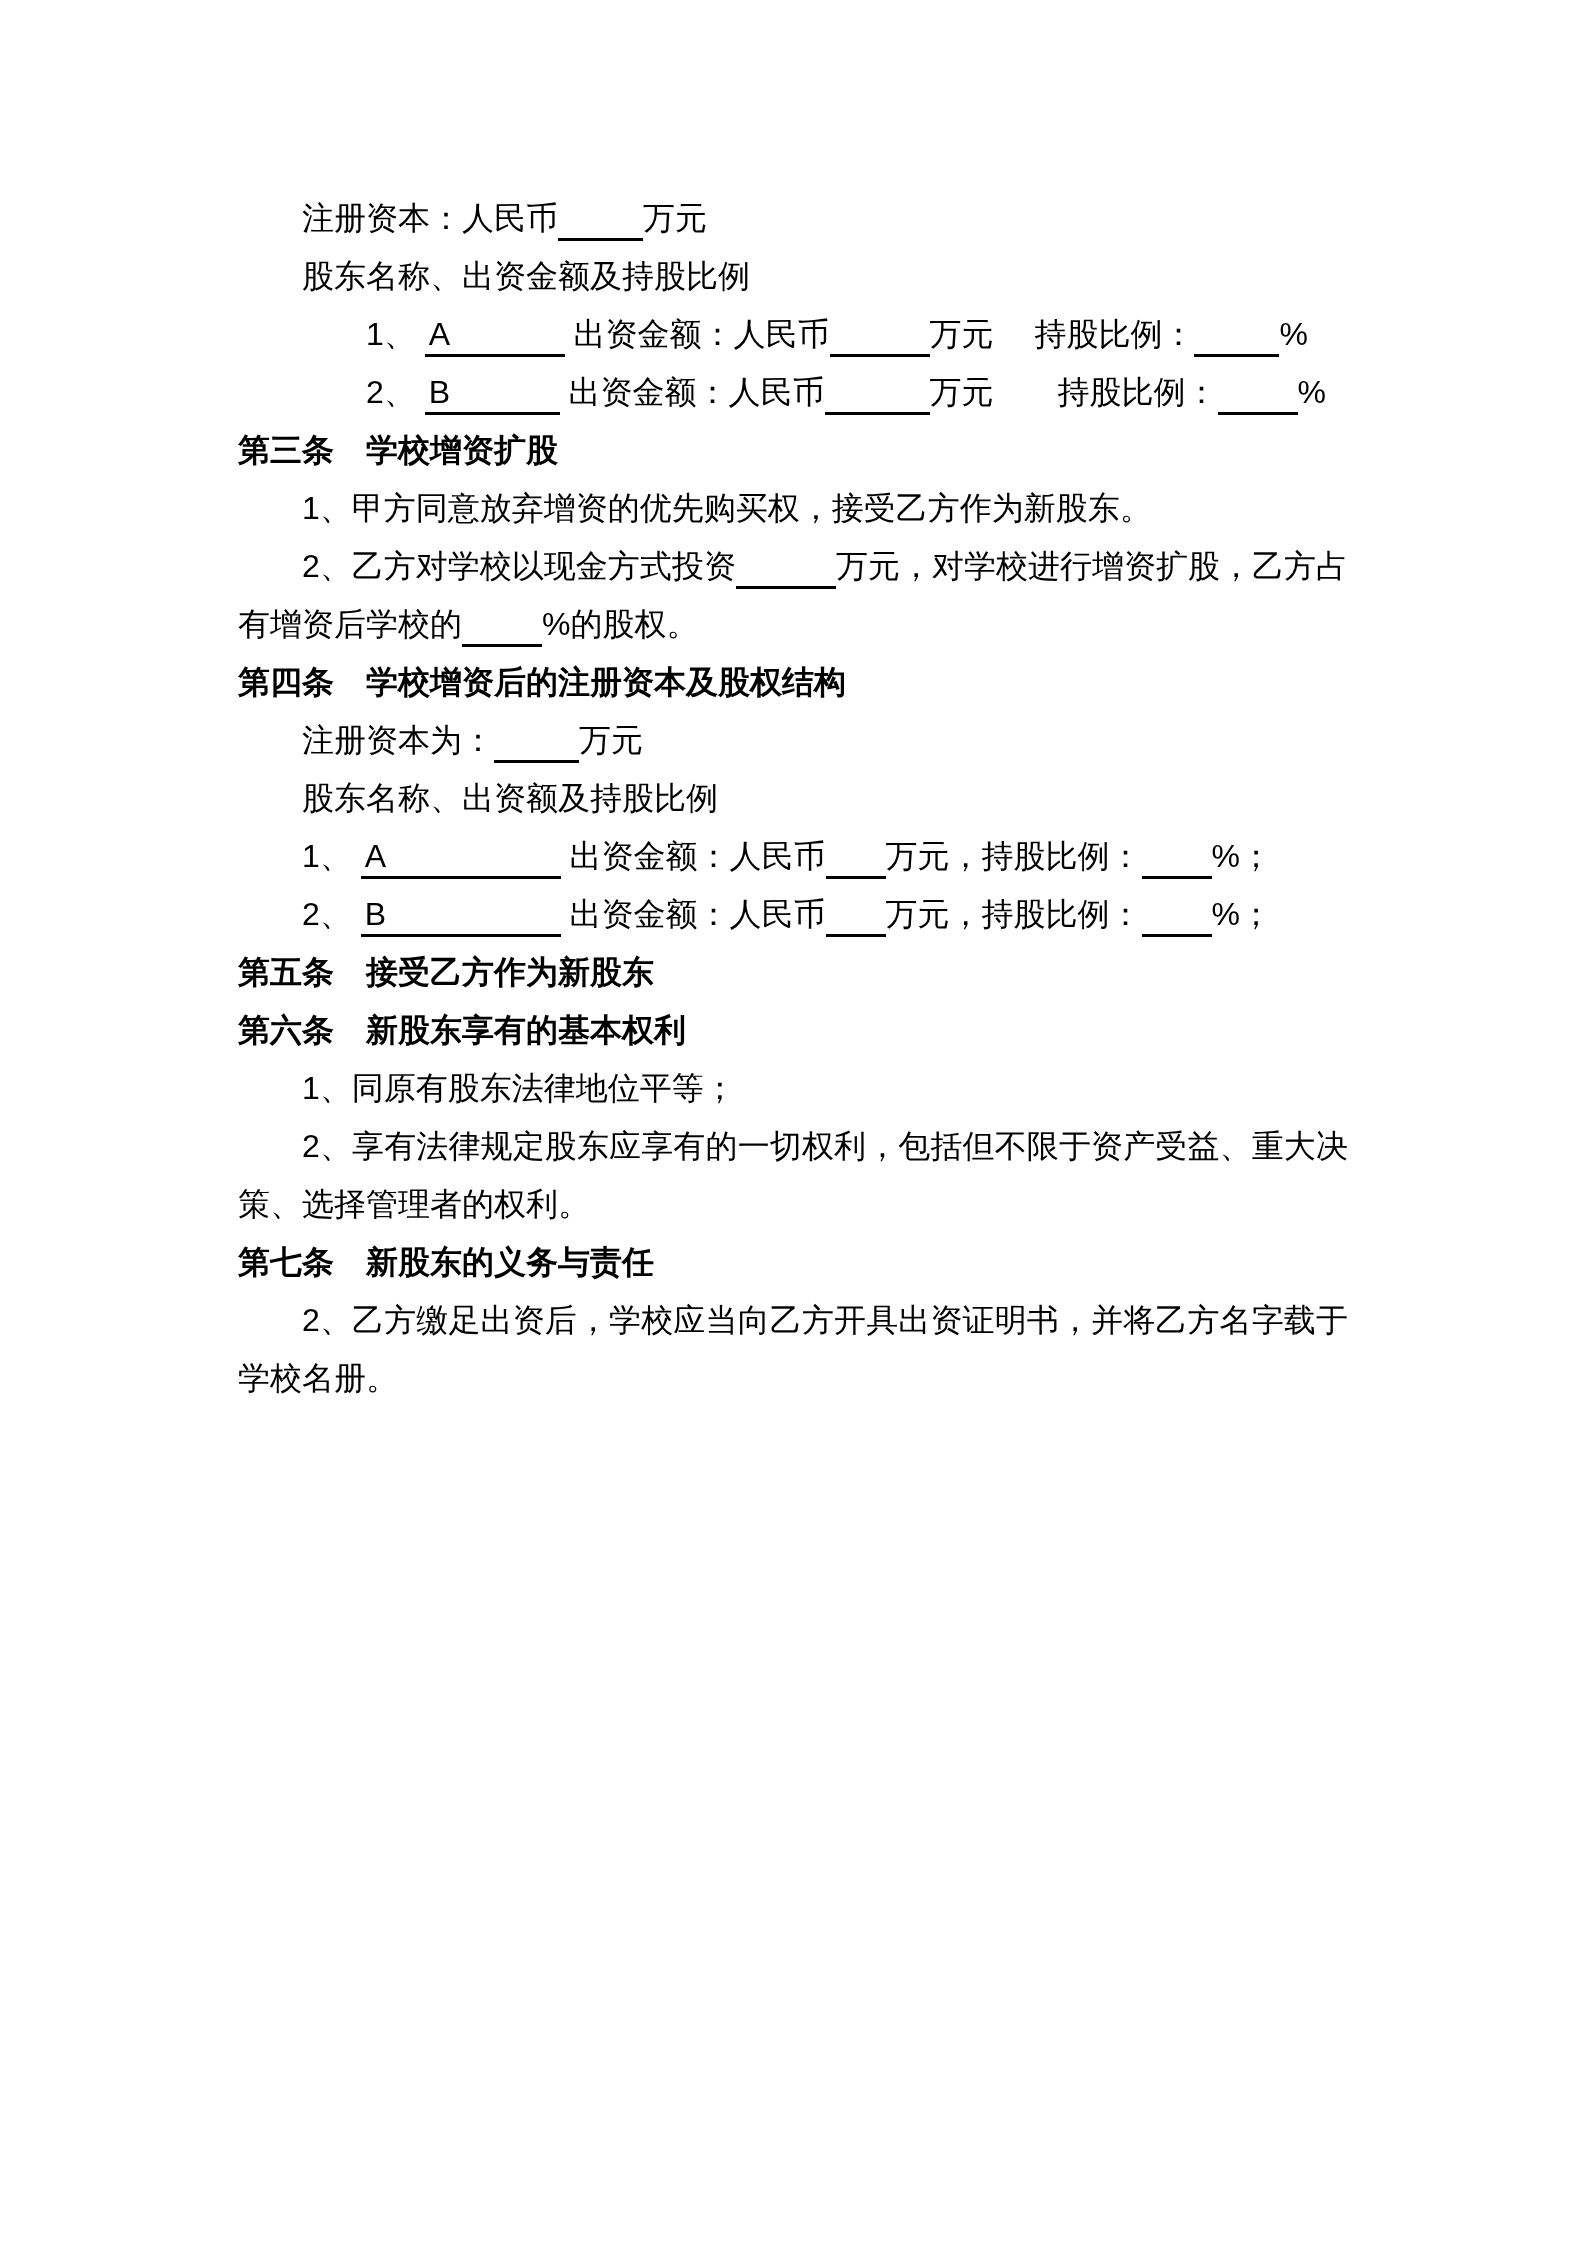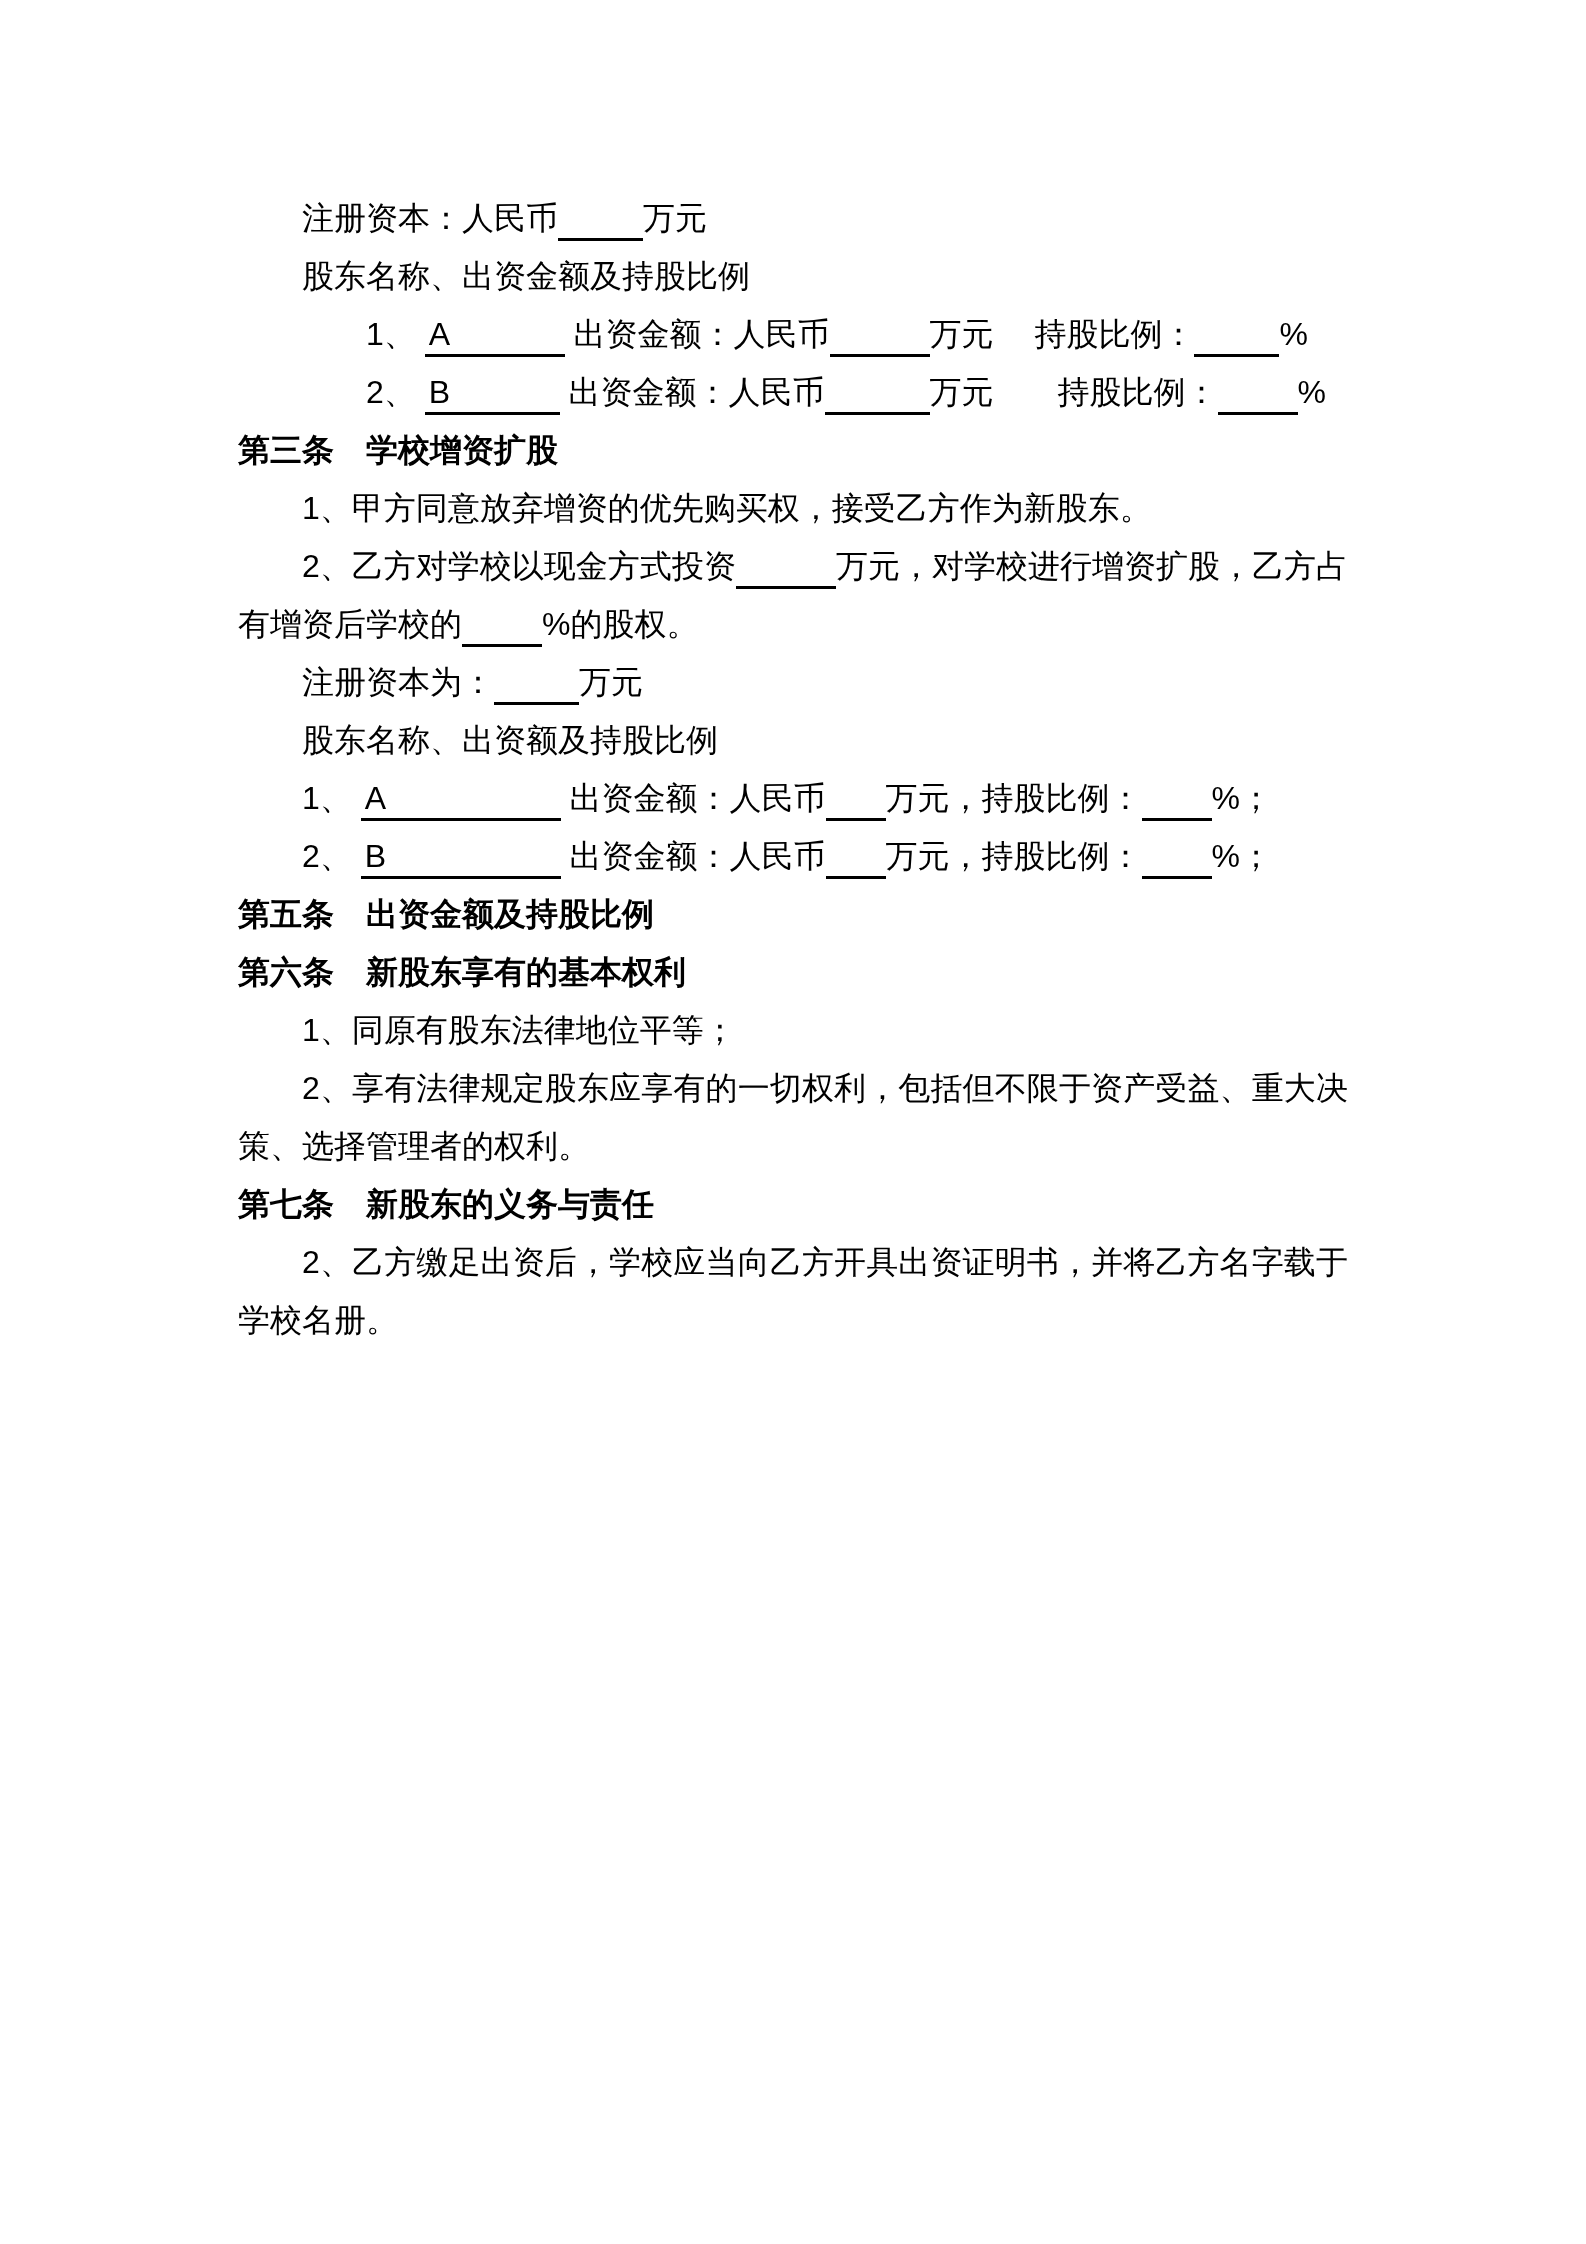--- a/index.html
+++ b/index.html
@@ -49,24 +49,25 @@
 
 <div class="page">
   <div class="doc">
       <p class="indent1"><span>注册资本：人民币</span><span class="blank" style="min-width: 85px;">&nbsp;</span><span>万元</span></p>
       <p class="indent1"><span>股东名称、出资金额及持股比例</span></p>
       <p class="indent2"><span>1、 </span><span class="blank" style="min-width: 140px;">A</span><span> 出资金额：人民币</span><span class="blank" style="min-width: 100px;">&nbsp;</span><span>万元　 持股比例：</span><span class="blank" style="min-width: 85px;">&nbsp;</span><span>%</span></p>
       <p class="indent2"><span>2、 </span><span class="blank" style="min-width: 135px;">B</span><span> 出资金额：人民币</span><span class="blank" style="min-width: 105px;">&nbsp;</span><span>万元　　持股比例：</span><span class="blank" style="min-width: 80px;">&nbsp;</span><span>%</span></p>
       <p class="heading"><span>第三条　学校增资扩股</span></p>
       <p class="indent1"><span>1、甲方同意放弃增资的优先购买权，接受乙方作为新股东。</span></p>
       <p class="indent1"><span>2、乙方对学校以现金方式投资</span><span class="blank" style="min-width: 100px;">&nbsp;</span><span>万元，对学校进行增资扩股，乙方占有增资后学校的</span><span class="blank" style="min-width: 80px;">&nbsp;</span><span>%的股权。</span></p>
+      <p class="heading"><span>第四条　学校增资后的注册资本及股权结构</span></p>
       <p class="indent1"><span>注册资本为：</span><span class="blank" style="min-width: 85px;">&nbsp;</span><span>万元</span></p>
       <p class="indent1"><span>股东名称、出资额及持股比例</span></p>
       <p class="indent1"><span>1、 </span><span class="blank" style="min-width: 200px;">A</span><span> 出资金额：人民币</span><span class="blank" style="min-width: 60px;">&nbsp;</span><span>万元，持股比例：</span><span class="blank" style="min-width: 70px;">&nbsp;</span><span>%；</span></p>
       <p class="indent1"><span>2、 </span><span class="blank" style="min-width: 200px;">B</span><span> 出资金额：人民币</span><span class="blank" style="min-width: 60px;">&nbsp;</span><span>万元，持股比例：</span><span class="blank" style="min-width: 70px;">&nbsp;</span><span>%；</span></p>
-      <p class="heading"><span>第五条　出资金额及持股比例</span></p>
+      <p class="heading"><span>第五条　接受乙方作为新股东</span></p>
       <p class="heading"><span>第六条　新股东享有的基本权利</span></p>
       <p class="indent1"><span>1、同原有股东法律地位平等；</span></p>
       <p class="indent1"><span>2、享有法律规定股东应享有的一切权利，包括但不限于资产受益、重大决策、选择管理者的权利。</span></p>
       <p class="heading"><span>第七条　新股东的义务与责任</span></p>
       <p class="indent1"><span>2、乙方缴足出资后，学校应当向乙方开具出资证明书，并将乙方名字载于学校名册。</span></p>
     </div>
 </div>
 
 </body></html>

